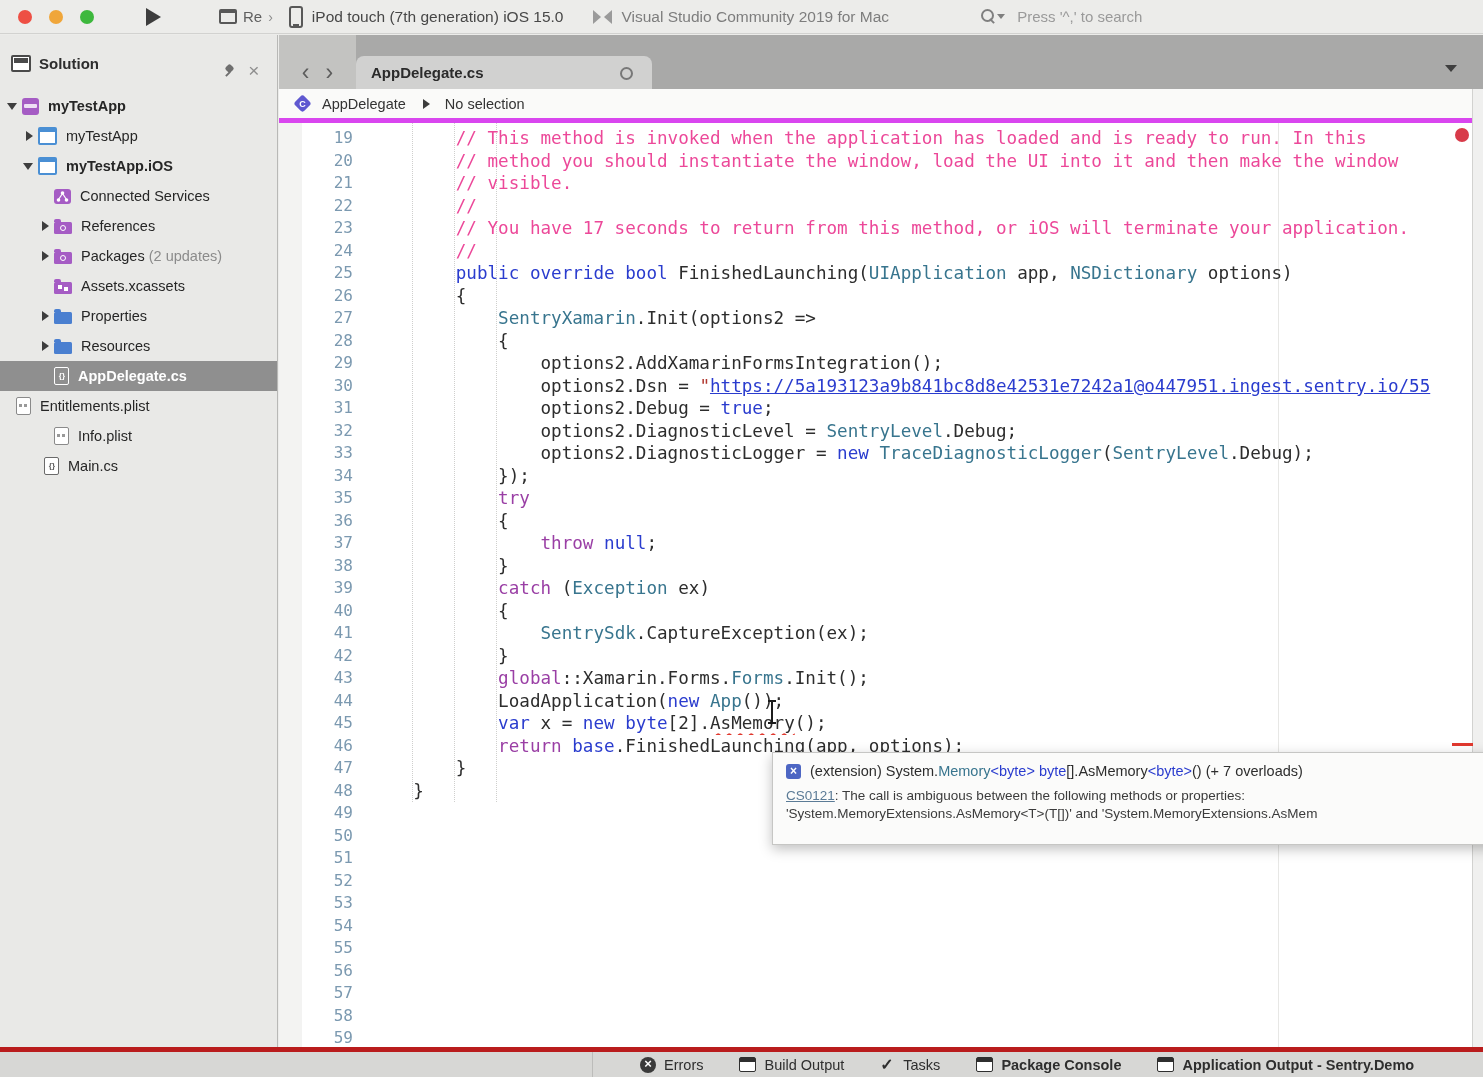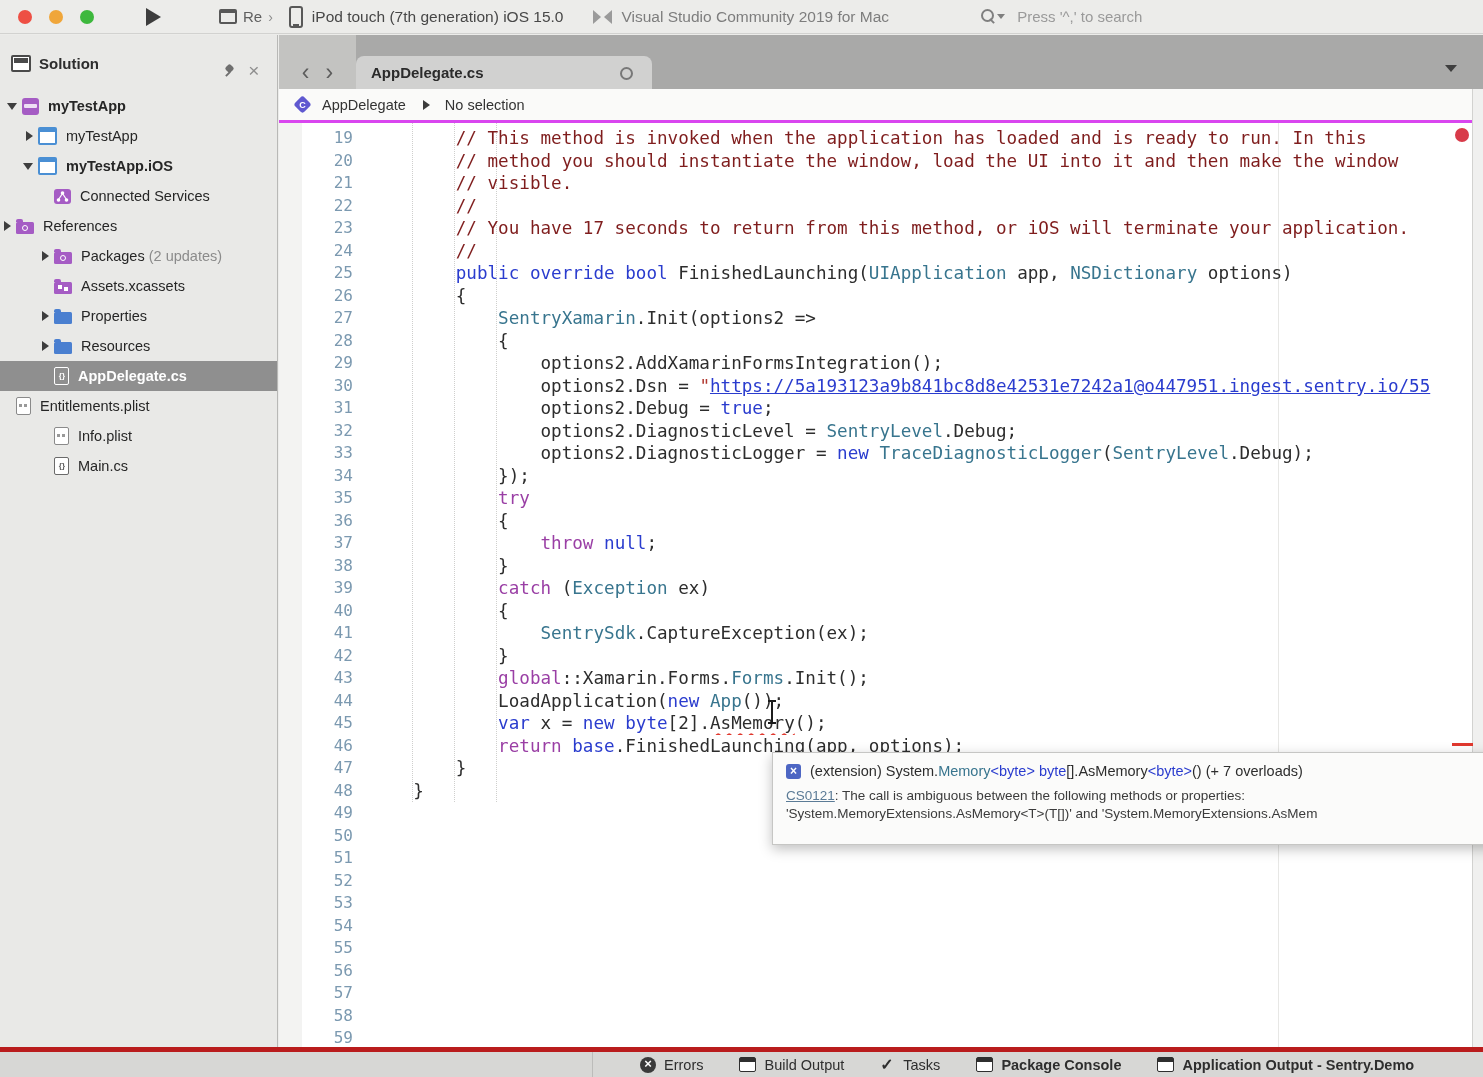--- a/index.html
+++ b/index.html
@@ -83,37 +83,37 @@
   .navzone{position:absolute;left:0;top:0;width:77px;height:100%;background:#c3c3c1;
            display:flex;align-items:flex-end;justify-content:center;gap:16px;padding-bottom:8px;box-sizing:border-box}
   .nav-back,.nav-fwd{color:#5c5c5c;font-size:23px;line-height:18px}
   .nav-back::before{content:"‹"} .nav-fwd::before{content:"›"}
   .tab{position:absolute;left:77px;bottom:0;width:296px;height:33px;background:#d1d1d0;
        border-radius:8px 8px 0 0;display:flex;align-items:center}
   .tab-label{margin-left:15px;font-size:15px;font-weight:700;color:#2b2b2b}
   .mod-ring{position:absolute;right:19px;top:11px;width:9px;height:9px;border:2px solid #787878;border-radius:50%}
   .tab-dd{position:absolute;right:26px;top:30px;border-left:6px solid transparent;border-right:6px solid transparent;border-top:7px solid #3f3f3f}
   #breadcrumb{position:absolute;left:0;top:54px;right:0;height:34px;background:#fafaf9;
-              border-bottom:3px solid #d946ef;display:flex;align-items:center;font-size:14.5px;color:#333;box-sizing:border-box}
+              border-bottom:5px solid #d946ef;display:flex;align-items:center;font-size:14.5px;color:#333;box-sizing:border-box}
   .csharp-icon{width:13px;height:13px;background:#5f58d0;transform:rotate(45deg);border-radius:3px;margin-left:17px}
   .csharp-icon::before{content:"C";position:absolute;left:0;right:0;top:0;bottom:0;display:flex;align-items:center;justify-content:center;transform:rotate(-45deg);color:#fff;font-size:9px;font-weight:700}
   .bc-file{margin-left:13px}
   .bc-sep{margin-left:17px;width:0;height:0;border-top:5px solid transparent;border-bottom:5px solid transparent;border-left:7px solid #3c3c3c}
   .bc-sel{margin-left:15px}
 
   #codearea{position:absolute;left:0;top:88px;right:11px;bottom:0;background:#fff;overflow:hidden}
   .gutter-strip{position:absolute;left:0;top:0;bottom:0;width:23px;background:#f3f3f2}
   .iguide{position:absolute;top:0;height:679px;width:0;border-left:1px dotted #cfcfcd}
   #col-ruler{position:absolute;left:999px;top:0;bottom:0;width:1px;background:#e7e7e5}
   #code-lines{position:absolute;left:0;top:4px;right:0}
   .crow{height:22.5px;display:flex;white-space:pre;overflow:hidden}
   .lnum{width:74px;text-align:right;color:#7b99b0;font-family:"DejaVu Sans Mono",monospace;font-size:16px;line-height:22.5px;flex:none}
   .cline{margin:0 0 0 18px;font-family:"DejaVu Sans Mono",monospace;font-size:17.6px;line-height:22.5px}
   .sg-p{color:#2d2d2d}
-  .sg-c{color:#7f1d1d}
+  .sg-c{color:#ec4899}
   .sg-k{color:#2a3cce}
   .sg-f{color:#9a3fa5}
   .sg-t{color:#38758e}
   .sg-s{color:#b0372f}
   .sg-u{color:#2a3cce;text-decoration:underline}
   .sg-e{color:#2d2d2d;text-decoration:underline wavy #e0392f;text-decoration-thickness:1.5px;text-underline-offset:4px}
 
   #overview{position:absolute;right:0;top:54px;bottom:0;width:11px;background:#f0f0ef;border-left:1px solid #d2d2d0;box-sizing:border-box}
   #err-dot{position:absolute;left:1176px;top:93px;width:14px;height:14px;border-radius:50%;background:#d83a49}
   #err-line{position:absolute;left:1173px;top:708px;width:21px;height:3px;background:#e0392f}
@@ -210,21 +210,21 @@
         <span class="arr" data-interactable="false"></span>
         <span class="ic connected-services-icon" data-interactable="false"><svg width="17" height="15" viewBox="0 0 17 15">
             <line x1="8.5" y1="4.5" x2="4.5" y2="10.5" stroke="#fff" stroke-width="1.2"></line>
             <line x1="8.5" y1="4.5" x2="12.5" y2="10.5" stroke="#fff" stroke-width="1.2"></line>
             <circle cx="8.5" cy="4" r="1.8" fill="#fff"></circle>
             <circle cx="4.5" cy="11" r="1.8" fill="#fff"></circle>
             <circle cx="12.5" cy="11" r="1.8" fill="#fff"></circle>
           </svg></span>
         <span class="tlabel" data-interactable="false">Connected Services</span>
       </div>
-      <div class="trow" data-interactable="true" style="">
+      <div class="trow" data-interactable="true" style="padding-left: 38px;">
         <span class="arr r" data-interactable="true"></span>
         <span class="ic references-folder-icon" data-interactable="false"></span>
         <span class="tlabel" data-interactable="false">References</span>
       </div>
       <div class="trow" data-interactable="true" style="padding-left: 38px;">
         <span class="arr r" data-interactable="true"></span>
         <span class="ic packages-folder-icon" data-interactable="false"></span>
         <span class="tlabel" data-interactable="false">Packages</span>
         <span class="tsuffix" data-interactable="false"> (2 updates)</span>
       </div>
@@ -251,21 +251,21 @@
       <div class="trow" data-interactable="true" style="">
         <span class="arr" data-interactable="false"></span>
         <span class="ic plist-file-icon" data-interactable="false"></span>
         <span class="tlabel" data-interactable="false">Entitlements.plist</span>
       </div>
       <div class="trow" data-interactable="true" style="padding-left: 38px;">
         <span class="arr" data-interactable="false"></span>
         <span class="ic plist-file-icon" data-interactable="false"></span>
         <span class="tlabel" data-interactable="false">Info.plist</span>
       </div>
-      <div class="trow" data-interactable="true" style="padding-left: 38px;">
+      <div class="trow" data-interactable="true" style="padding-left: 28px;">
         <span class="arr" data-interactable="false"></span>
         <span class="ic cs-file-icon" data-interactable="false"></span>
         <span class="tlabel" data-interactable="false">Main.cs</span>
       </div>
     </div>
 </div>
 
 <div id="main" data-interactable="false">
   <div id="tabstrip" data-interactable="false">
     <div class="navzone" data-interactable="false">

